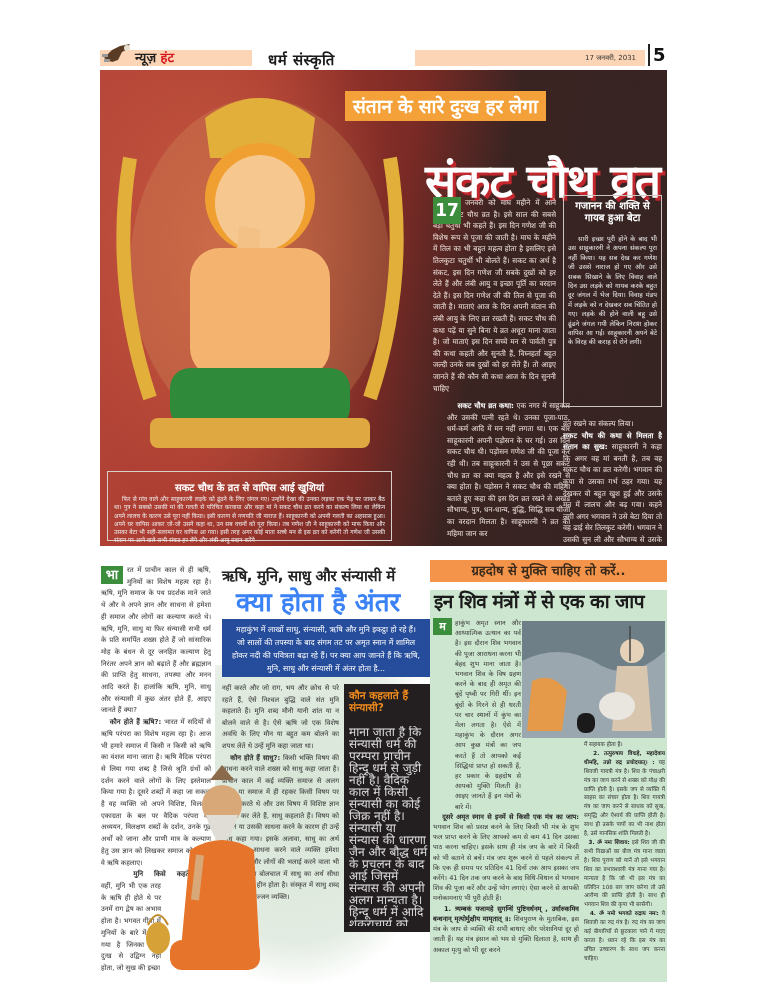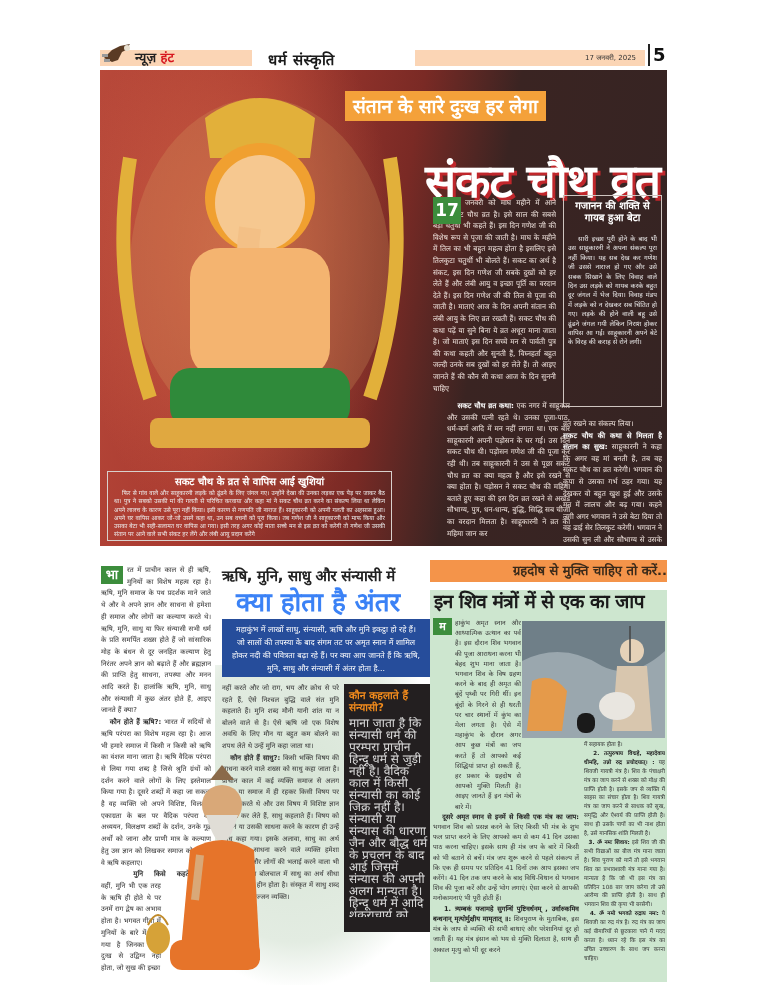--- a/index.html
+++ b/index.html
@@ -22,39 +22,39 @@
 #headline{left:425px;top:148px;color:#fff;font-size:46px;font-weight:bold;text-shadow:3px 3px 0 #c0262b;letter-spacing:-1px}
 #dropnum{left:433px;top:197px;width:28px;height:27px;background:#3c8d3c;color:#fff;font-size:17px;font-weight:bold;text-align:center;line-height:27px}
 .hero-col{color:#f2e6e0;font-size:7.2px;line-height:11.6px;text-align:justify}
 #hero-col1{left:433px;top:197px;width:123px;text-indent:32px}
 #hero-col2{left:563px;top:418px;width:99px}
 #hero-col1b{left:447px;top:400px;width:123px}
 .bold{font-weight:bold;color:#fff}
 #box-gajanan{left:563px;top:195px;width:99px;height:212px;border:1px solid #cfc5c0;padding:4px}
 #box-gajanan h3{color:#fff;font-size:10px;line-height:12px;text-align:center;margin-bottom:11px}
 #box-gajanan p{color:#eee;font-size:6.6px;line-height:9.4px;text-align:justify;text-indent:10px}
-#box-khushiyan{left:107px;top:471px;width:285px;height:70px;border:1px solid #d9d0cc;padding:3px 6px}
+#box-khushiyan{left:107px;top:471px;width:285px;height:70px;border:1px solid #d9d0cc;padding:9px 6px}
 #box-khushiyan h3{color:#fff;font-size:10px;text-align:center;line-height:14px}
 #box-khushiyan p{color:#eee;font-size:5.9px;line-height:8.3px;text-align:justify;text-indent:8px}
 
 #left-green{left:215px;top:665px;width:230px;height:320px;background:radial-gradient(ellipse at 35% 40%,#d7e5d6 0%,#e3ece2 55%,rgba(255,255,255,0) 72%)}
 #lower-col1{left:101px;top:565px;width:110px;font-size:6.9px;line-height:11.7px;text-align:justify;color:#333}
 #drop-bha{display:inline-block;width:22px;height:18px;background:#3c8d3c;color:#fff;font-weight:bold;font-size:13px;text-align:center;line-height:18px;float:left;margin:1px 4px 0 0}
 #rishi-title{left:222px;top:565px;font-size:15px;font-weight:bold;color:#222;letter-spacing:-.3px}
 #rishi-sub{left:236px;top:583px;font-size:26px;font-weight:bold;color:#3b82f6}
 #blue-box{left:222px;top:619px;width:208px;height:58px;background:#264d9b;color:#fff;font-size:7.8px;line-height:13px;text-align:center;padding:4px 9px}
 #lower-col2{left:222px;top:683px;width:117px;font-size:6.8px;line-height:11.6px;text-align:justify;color:#333}
 #black-box{left:344px;top:684px;width:90px;height:248px;background:#231f20;padding:5px}
-#black-box h3{color:#f08a1c;font-size:10.5px;line-height:12px;margin-bottom:4px}
+#black-box h3{color:#f08a1c;font-size:10.5px;line-height:12px;margin-bottom:13px}
 #black-box p{color:#ddd;font-size:12px;line-height:12px}
 #rishi-img{left:140px;top:760px;width:120px;height:215px}
 
 #right-bg{left:430px;top:590px;width:237px;height:392px;background:#cde6cf}
 #orange-bar{left:430px;top:560px;width:237px;height:22px;background:#f4944a}
-#graha-title{left:430px;top:561px;width:237px;text-align:right;font-size:13px;font-weight:bold;color:#3a2a1a}
+#graha-title{left:430px;top:561px;width:237px;text-align:center;font-size:13px;font-weight:bold;color:#3a2a1a}
 #shiva-title{left:434px;top:588px;font-size:19px;font-weight:bold;color:#1a1a1a;letter-spacing:-.5px}
 #drop-ma{left:433px;top:618px;width:19px;height:17px;background:#3c8d3c;color:#fff;font-weight:bold;font-size:11px;text-align:center;line-height:17px}
 #shiva-img{left:522px;top:621px;width:143px;height:117px;background:linear-gradient(180deg,#8a9aa6 0%,#b9c3c6 40%,#7d8b92 100%)}
 .r-col{font-size:6.6px;line-height:10.2px;color:#333;text-align:justify}
 #r-col1{left:433px;top:618px;width:146px}
 #r-col2{left:584px;top:740px;width:81px}
 .numhead{font-weight:bold;color:#222}
 </style>
 </head>
 <body>
@@ -65,21 +65,21 @@
   <path d="M4 18 L12 10 L20 6 L30 4 L26 10 L22 12 L18 20 L12 22 Z" fill="#5a3b24"></path>
   <circle cx="27" cy="8" r="3" fill="#e8e0d0"></circle>
   <rect x="2" y="14" width="6" height="3" fill="#999"></rect>
   <rect x="4" y="19" width="6" height="3" fill="#999"></rect>
 </svg>
 <div class="abs" id="logo-text">
   <span>न्यूज़</span>
   <span class="red">हंट</span>
 </div>
 <div class="abs" id="section-title">धर्म संस्कृति</div>
-<div class="abs" id="date">17 जनवरी, 2025</div>
+<div class="abs" id="date">17 जनवरी, 2031</div>
 <div class="abs" id="pageno">5</div>
 
 <div class="abs" id="hero"></div>
 <div class="abs" id="hero-glow"></div>
 <svg class="abs" id="ganesha" viewBox="0 0 300 380">
   <ellipse cx="150" cy="190" rx="130" ry="170" fill="#d8a060" opacity=".25"></ellipse>
   <path d="M95 40 Q150 0 205 40 L200 80 L100 80 Z" fill="#e2b03a"></path>
   <circle cx="150" cy="120" r="55" fill="#f0a030"></circle>
   <ellipse cx="150" cy="125" rx="45" ry="48" fill="#f6c890"></ellipse>
   <path d="M140 150 Q130 220 170 240" stroke="#f3c086" stroke-width="22" fill="none"></path>

